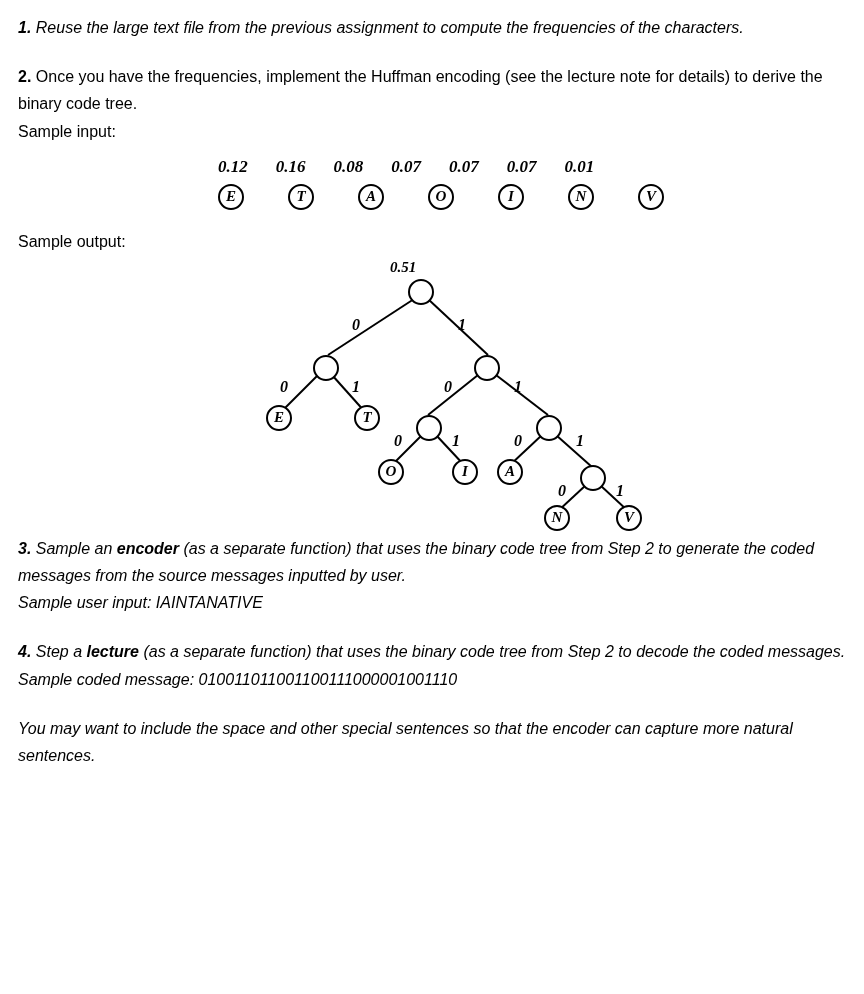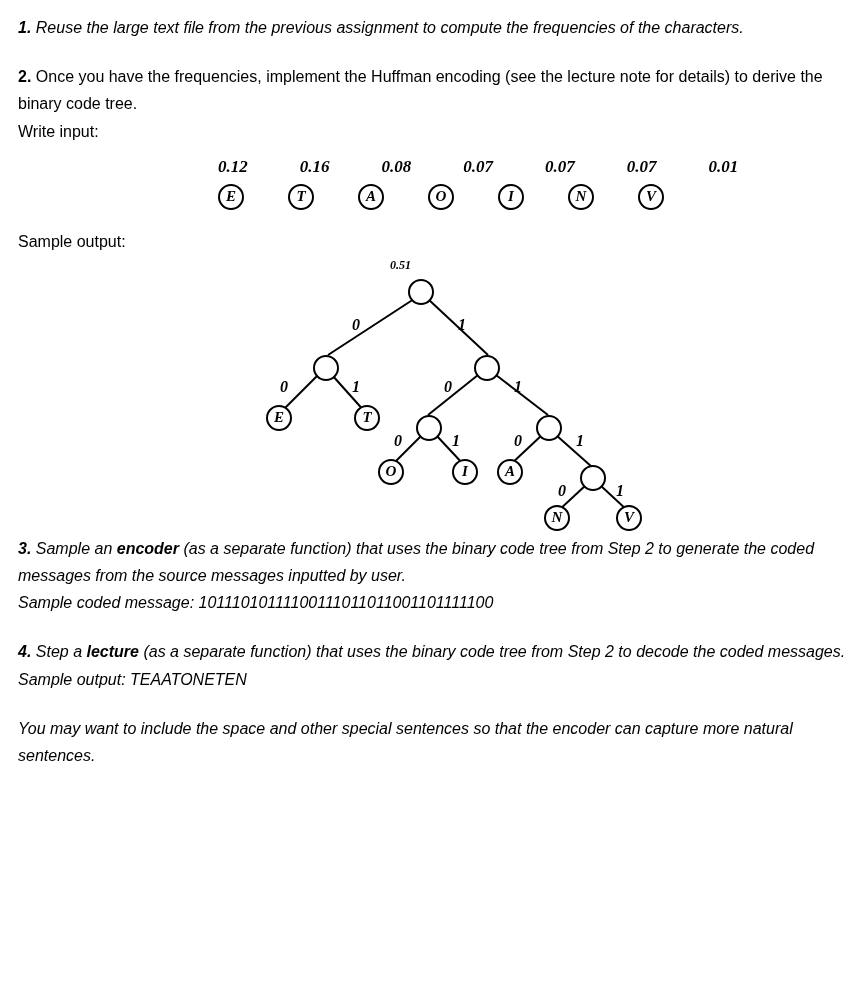--- a/index.html
+++ b/index.html
@@ -10,21 +10,21 @@
     background: #fff;
     margin: 0;
     padding: 14px 18px;
     width: 864px;
     box-sizing: border-box;
   }
   .para { margin-bottom: 22px; font-style: italic; }
   .bold { font-weight: bold; }
   .input-row {
     display: flex;
-    gap: 52px;
+    gap: 28px;
     margin: 8px 0 2px 200px;
     font-family: "Times New Roman", serif;
     font-style: italic;
     font-weight: bold;
     font-size: 17px;
   }
   .node-row {
     display: flex;
     gap: 44px;
     margin-left: 200px;
@@ -53,41 +53,41 @@
     border: 2px solid #000;
     border-radius: 50%;
     display: flex; align-items: center; justify-content: center;
     font-style: italic; font-weight: bold; font-size: 15px;
     box-sizing: border-box;
     background: #fff;
   }
   .tlabel {
     position: absolute;
     font-style: italic; font-weight: bold;
-    font-size: 12px;
+    font-size: 15px;
   }
   .elabel {
     position: absolute;
     font-style: italic; font-weight: bold;
     font-size: 16px;
   }
   svg.edges {
     position: absolute; left: 0; top: 0;
   }
 </style>
 </head>
 <body>
 
 <div class="para">
   <span class="bold">1.</span><span> Reuse the large text file from the previous assignment to compute the frequencies of the characters.</span>
 </div>
 
 <div>
   <span class="bold">2.</span><span> Once you have the frequencies, implement the Huffman encoding (see the lecture note for details) to derive the binary code tree.</span>
-  <div>Write input:</div>
+  <div>Sample input:</div>
 
   <div class="input-row">
     <span>0.12</span>
     <span>0.16</span>
     <span>0.08</span>
     <span>0.07</span>
     <span>0.07</span>
     <span>0.07</span>
     <span>0.01</span>
   </div>
@@ -159,21 +159,21 @@
     <div class="elabel" style="left:234px; top:172px;">1</div>
     <div class="elabel" style="left:296px; top:172px;">0</div>
     <div class="elabel" style="left:358px; top:172px;">1</div>
     <div class="elabel" style="left:340px; top:222px;">0</div>
     <div class="elabel" style="left:398px; top:222px;">1</div>
   </div>
 </div>
 
 <div class="para">
   <span class="bold">3.</span><span> Sample an </span><span class="bold">encoder</span><span> (as a separate function) that uses the binary code tree from Step 2 to generate the coded messages from the source messages inputted by user.</span>
-  <div><span>Sample coded message:  </span><span>10111010111100111011011001101111100</span></div>
+  <div><span>Sample user input:   </span><span>IAINTANATIVE</span></div>
 </div>
 
 <div class="para">
   <span class="bold">4.</span><span> Step a </span><span class="bold">lecture</span><span> (as a separate function) that uses the binary code tree from Step 2 to decode the coded messages.</span>
-  <div><span>Sample output: </span><span>TEAATONETEN</span></div>
+  <div><span>Sample coded message: </span><span>010011011001100111000001001110</span></div>
 </div>
 
 <div class="para">You may want to include the space and other special sentences so that the encoder can capture more natural sentences.</div>
 
 </body></html>

